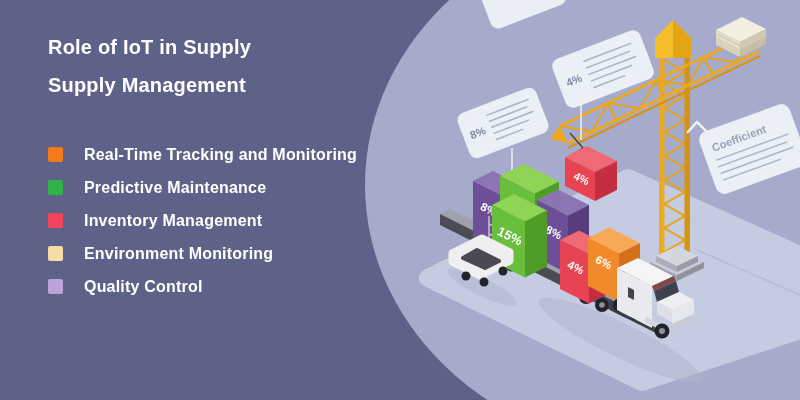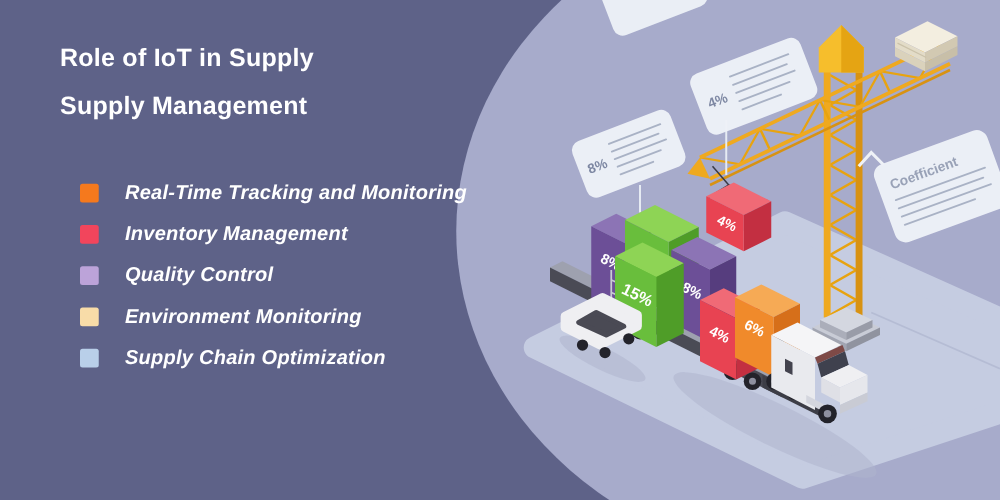--- a/index.html
+++ b/index.html
@@ -8,22 +8,22 @@
     font-family:"Liberation Sans","DejaVu Sans",sans-serif;
     background:#5E6288;
   }
   .stage svg{position:absolute;left:0;top:0;}
   .title{
     position:absolute;left:48px;top:28px;width:340px;
     color:#FFFFFF;font-size:20px;line-height:38px;font-weight:700;
     letter-spacing:.2px;z-index:3;
   }
   .feature-list{
-    position:absolute;left:64px;top:138px;z-index:3;
-    list-style:none;margin:0;padding:0;font-style:italic;
+    position:absolute;left:48px;top:138px;z-index:3;
+    list-style:none;margin:0;padding:0;
   }
   .feature-list li{
     display:flex;align-items:center;height:33px;
   }
   .bullet{
     width:15px;height:15px;flex:0 0 15px;margin-right:21px;border-radius:2px;
   }
   .feature-label{
     color:#FFFFFF;font-size:16px;font-weight:600;letter-spacing:.2px;
   }
@@ -246,30 +246,30 @@
     <div>Role of IoT in Supply</div>
     <div>Supply Management</div>
   </div>
 
   <ul class="feature-list">
     <li>
       <span class="bullet" style="background-color: rgb(245, 121, 29);"></span>
       <span class="feature-label">Real-Time Tracking and Monitoring</span>
     </li>
     <li>
+      <span class="bullet" style="background-color: rgb(47, 180, 75);"></span>
+      <span class="feature-label">Predictive Maintenance</span>
+    </li>
+    <li>
       <span class="bullet" style="background-color: rgb(242, 69, 92);"></span>
       <span class="feature-label">Inventory Management</span>
     </li>
     <li>
+      <span class="bullet" style="background-color: rgb(248, 220, 168);"></span>
+      <span class="feature-label">Environment Monitoring</span>
+    </li>
+    <li>
       <span class="bullet" style="background-color: rgb(188, 163, 217);"></span>
       <span class="feature-label">Quality Control</span>
     </li>
-    <li>
-      <span class="bullet" style="background-color: rgb(248, 220, 168);"></span>
-      <span class="feature-label">Environment Monitoring</span>
-    </li>
-    <li>
-      <span class="bullet" style="background-color: rgb(185, 207, 233);"></span>
-      <span class="feature-label">Supply Chain Optimization</span>
-    </li>
   </ul>
 
 </div>
 
 </body></html>

